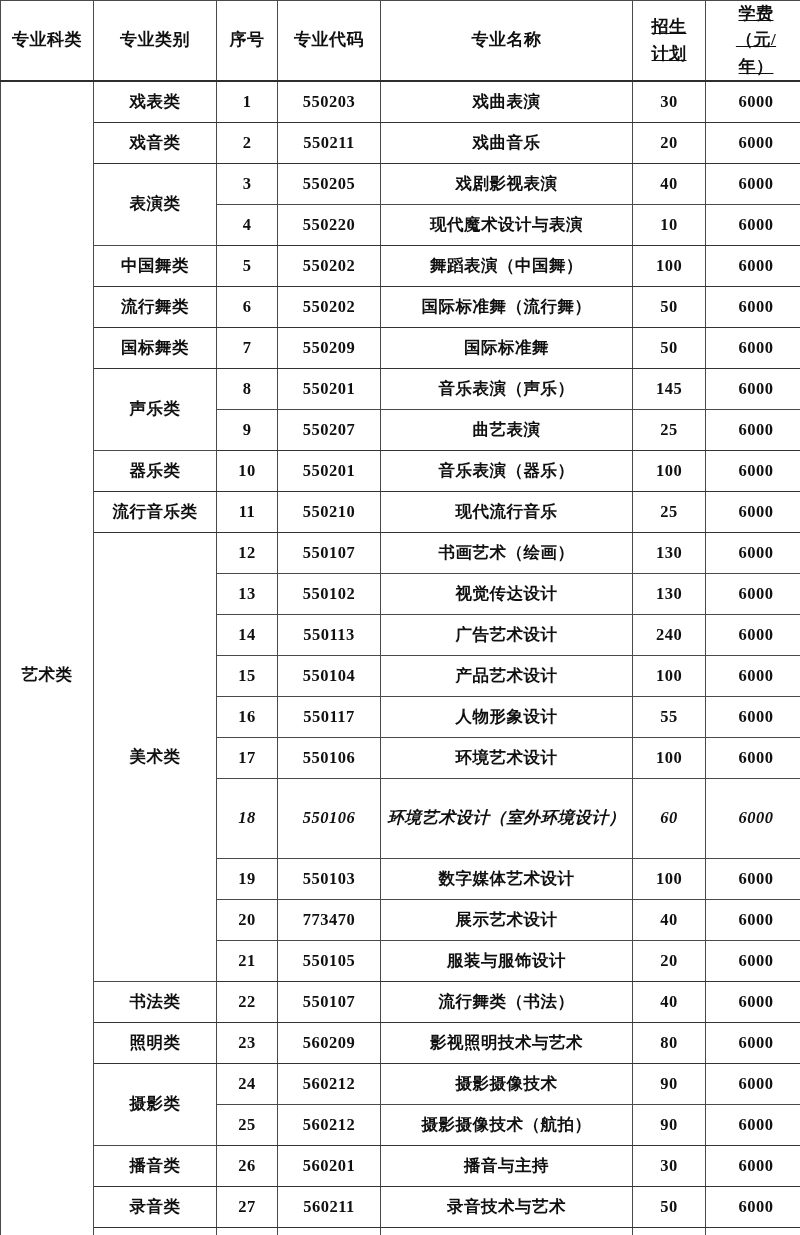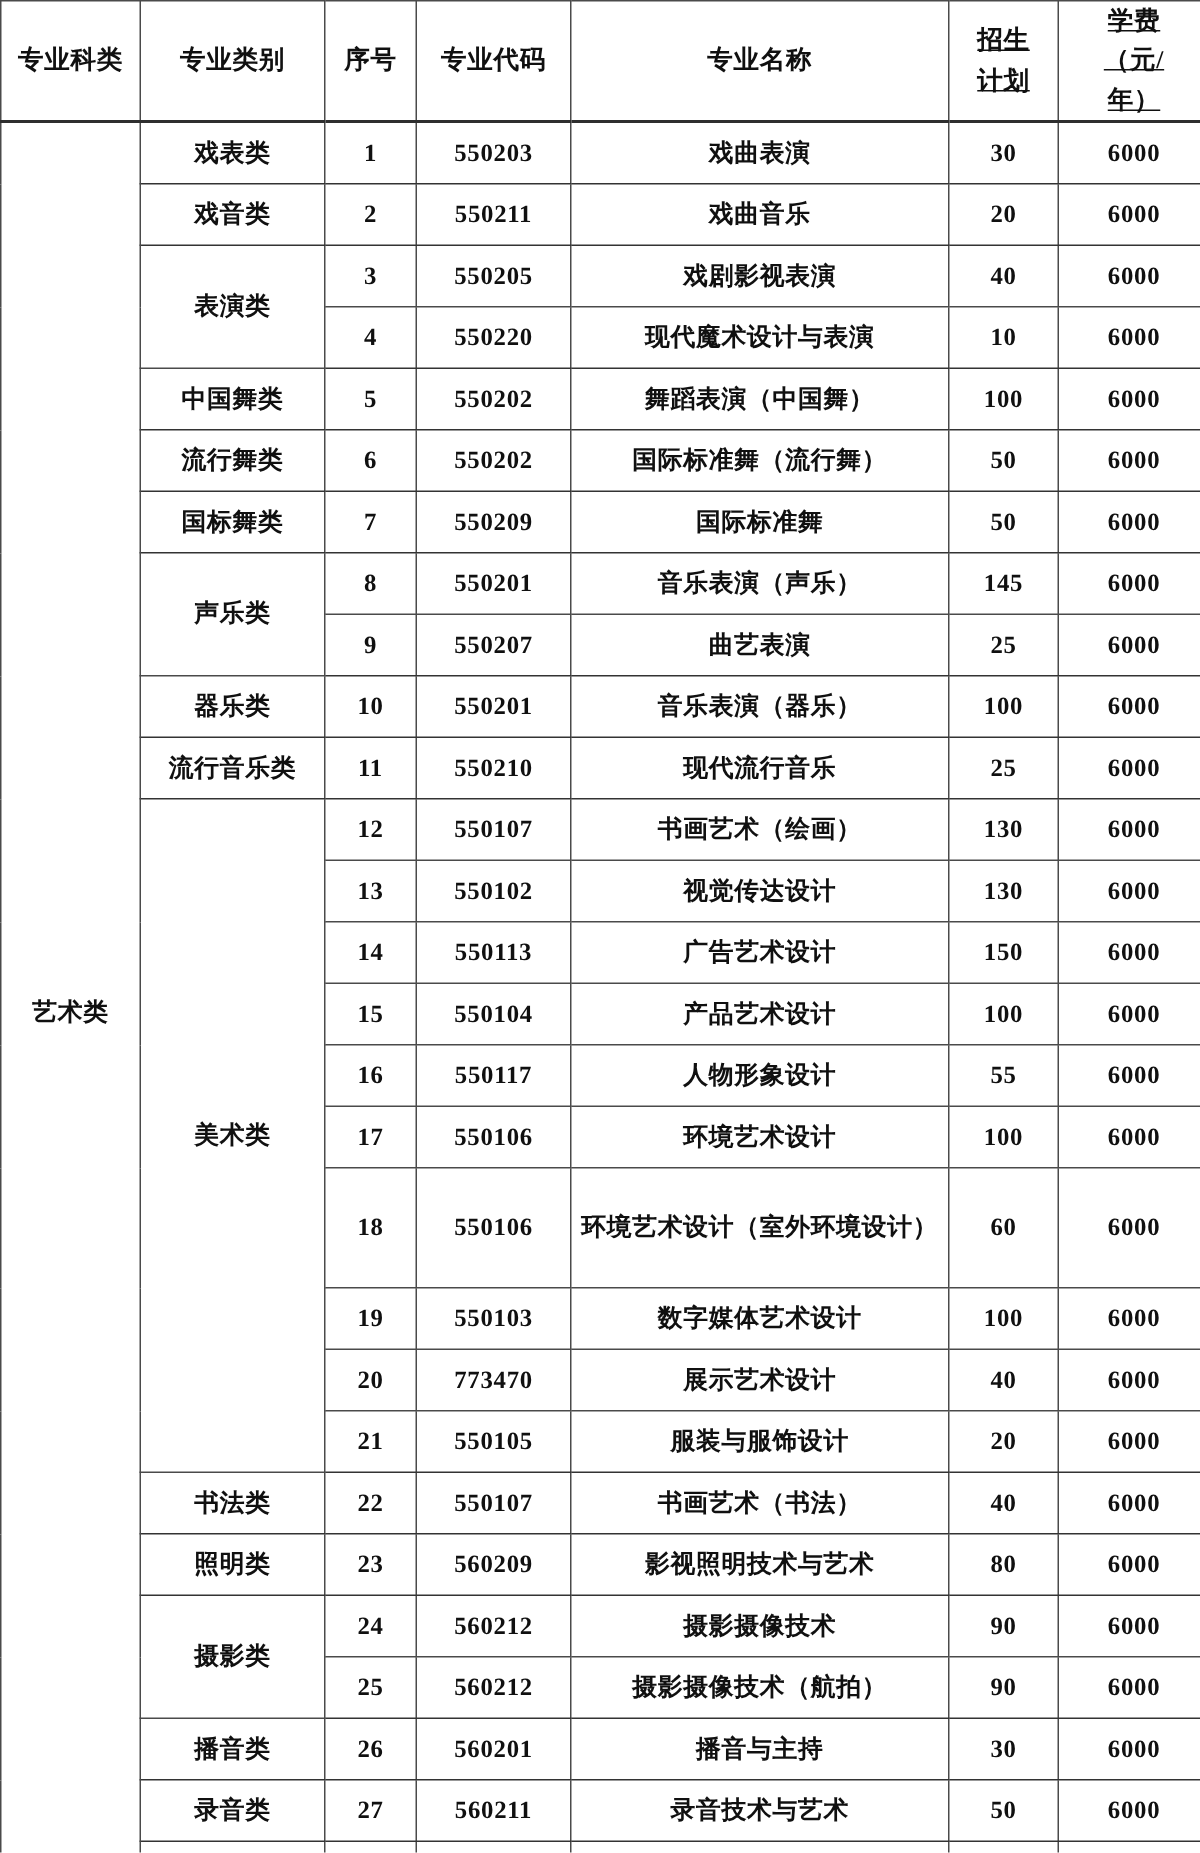--- a/index.html
+++ b/index.html
@@ -71,21 +71,21 @@
     margin-top: 47px;
   }
   td.code-cell,
   td.index-cell,
   td.quota-cell,
   td.fee-cell {
     font-family: "Liberation Serif", "DejaVu Serif", serif;
     letter-spacing: 0.6px;
   }
   tr.body-row > td { height: 40px; }
-  tr.body-row.tall > td { height: 79px; }
+  tr.body-row.tall > td { height: 79px; font-style: italic; }
   td.name-cell.wrap {
     line-height: 1.75;
     white-space: normal;
   }
   
   tr.group-end > td { border-bottom: 1.6px solid #333333; }
 </style>
 </head>
 <body>
 
@@ -217,21 +217,21 @@
           <td class="index-cell">13</td>
           <td class="code-cell">550102</td>
           <td class="name-cell">视觉传达设计</td>
           <td class="quota-cell">130</td>
           <td class="fee-cell">6000</td>
         </tr>
         <tr class="body-row">
           <td class="index-cell">14</td>
           <td class="code-cell">550113</td>
           <td class="name-cell">广告艺术设计</td>
-          <td class="quota-cell">150</td>
+          <td class="quota-cell">240</td>
           <td class="fee-cell">6000</td>
         </tr>
         <tr class="body-row">
           <td class="index-cell">15</td>
           <td class="code-cell">550104</td>
           <td class="name-cell">产品艺术设计</td>
           <td class="quota-cell">100</td>
           <td class="fee-cell">6000</td>
         </tr>
         <tr class="body-row">
@@ -273,21 +273,21 @@
           <td class="index-cell">21</td>
           <td class="code-cell">550105</td>
           <td class="name-cell">服装与服饰设计</td>
           <td class="quota-cell">20</td>
           <td class="fee-cell">6000</td>
         </tr>
         <tr class="body-row group-end">
           <td class="category-cell" rowspan="1">书法类</td>
           <td class="index-cell">22</td>
           <td class="code-cell">550107</td>
-          <td class="name-cell">书画艺术（书法）</td>
+          <td class="name-cell">流行舞类（书法）</td>
           <td class="quota-cell">40</td>
           <td class="fee-cell">6000</td>
         </tr>
         <tr class="body-row group-end">
           <td class="category-cell" rowspan="1">照明类</td>
           <td class="index-cell">23</td>
           <td class="code-cell">560209</td>
           <td class="name-cell">影视照明技术与艺术</td>
           <td class="quota-cell">80</td>
           <td class="fee-cell">6000</td>

